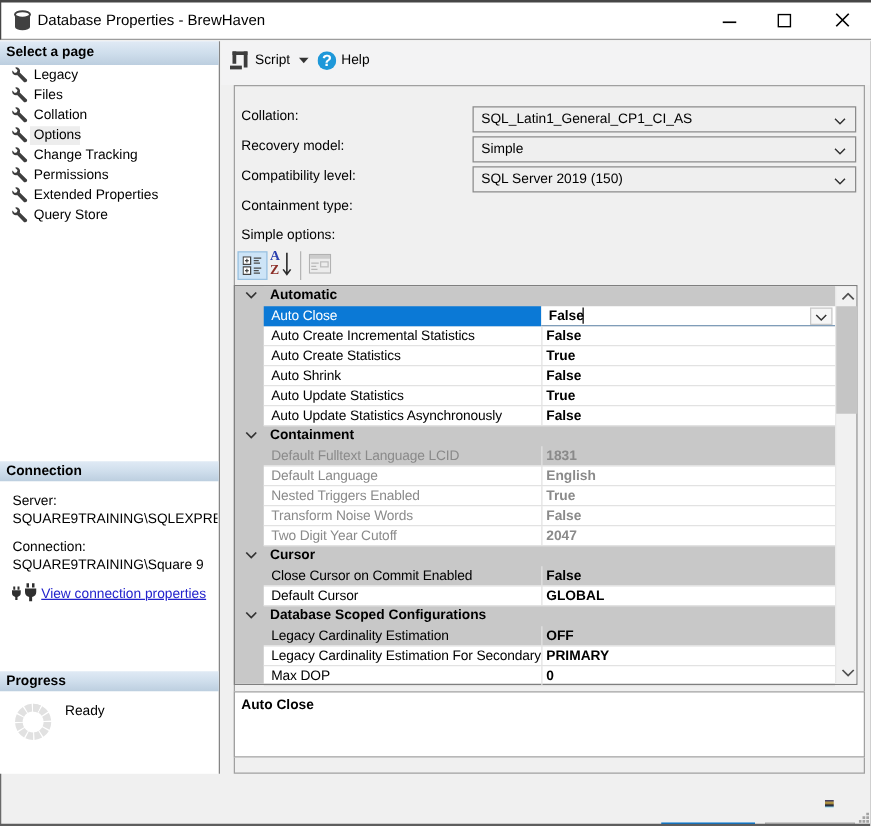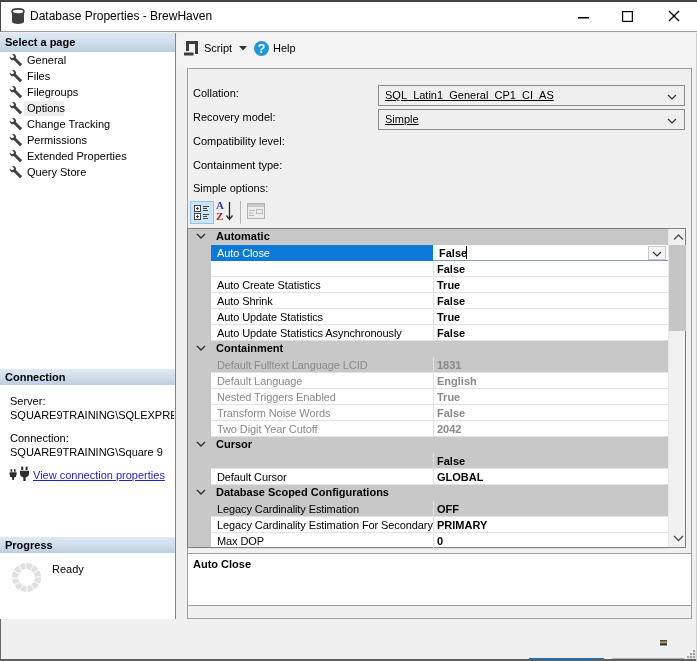--- a/index.html
+++ b/index.html
@@ -14,21 +14,21 @@
 .phead { left:0; width:175px; background:linear-gradient(180deg,#e0eaf5 0%,#cfdeec 50%,#bccedf 100%); font-weight:bold; padding-left:5px; }
 .titem { left:27px; height:16px; line-height:16px; }
 .wrench { left:9px; width:13px; height:13px; }
 .clabel { left:10px; }
 #connlink { left:33px; color:#2222cc; text-decoration:underline; }
 
 .tbtext { top:42px; height:13px; line-height:13px; }
 
 #cpanel { left:187px; top:68px; width:505px; height:551px; border:1px solid #a0a0a0; background:#f0f0f0; }
 .flabel { left:5px; }
-.combo { left:190px; width:307px; height:21px; background:#efefef; border:1px solid #8b8b8b; line-height:19px; padding-left:6px;text-decoration:underline; }
+.combo { left:190px; width:307px; height:21px; background:#efefef; border:1px solid #8b8b8b; line-height:19px; padding-left:6px; }
 .combo svg { position:absolute; right:7px; top:8px; }
 
 #grid { left:187px; top:228px; width:499px; height:320px; border:1px solid #7f7f7f; background:#fff; }
 #gutter { left:0; top:0; width:23px; height:318px; background:#c8c8c8; }
 .grow { left:23px; width:457px; height:16px; }
 .gsec { left:0px; width:480px; height:32px; background:#c8c8c8; font-weight:bold; }
 .gsec span { position:absolute; left:28px; top:1px; }
 .gname { position:absolute; left:6px; top:2px; letter-spacing:-0.1px; white-space:nowrap; }
 .gval { position:absolute; left:226px; top:2px; font-weight:bold; }
 .rline { border-bottom:1px solid #e2e2e2; }
@@ -63,29 +63,29 @@
     <path d="M1 1 L11 11 M11 1 L1 11" stroke="#000" stroke-width="1.4"></path>
   </svg>
 
 <div id="leftpanel" class="abs"></div>
 <div class="abs phead" style="top:33px;height:19px;line-height:19px;">Select a page</div>
 <div class="abs" style="left:24px;top:101px;width:40px;height:15px;background:#ededed;"></div>
 <div id="tree">
     <svg class="abs wrench" style="top:53px" viewBox="0 0 16 16">
       <path fill="#3f3f3f" d="M5.1 1.1 a3.7 3.7 0 0 1 3.3 5 l6.2 6.2 a1.9 1.9 0 1 1 -2.6 2.6 L5.8 8.7 a3.7 3.7 0 0 1 -4.7 -4.5 l2.4 2.4 2-.7 .7-2 -2.4-2.4 a3.7 3.7 0 0 1 1.3 -.4 z"></path>
     </svg>
-    <div class="abs titem" style="top:52px">General</div>
+    <div class="abs titem" style="top:52px">Legacy</div>
     <svg class="abs wrench" style="top:69px" viewBox="0 0 16 16">
       <path fill="#3f3f3f" d="M5.1 1.1 a3.7 3.7 0 0 1 3.3 5 l6.2 6.2 a1.9 1.9 0 1 1 -2.6 2.6 L5.8 8.7 a3.7 3.7 0 0 1 -4.7 -4.5 l2.4 2.4 2-.7 .7-2 -2.4-2.4 a3.7 3.7 0 0 1 1.3 -.4 z"></path>
     </svg>
     <div class="abs titem" style="top:68px">Files</div>
     <svg class="abs wrench" style="top:85px" viewBox="0 0 16 16">
       <path fill="#3f3f3f" d="M5.1 1.1 a3.7 3.7 0 0 1 3.3 5 l6.2 6.2 a1.9 1.9 0 1 1 -2.6 2.6 L5.8 8.7 a3.7 3.7 0 0 1 -4.7 -4.5 l2.4 2.4 2-.7 .7-2 -2.4-2.4 a3.7 3.7 0 0 1 1.3 -.4 z"></path>
     </svg>
-    <div class="abs titem" style="top:84px">Filegroups</div>
+    <div class="abs titem" style="top:84px">Collation</div>
     <svg class="abs wrench" style="top:101px" viewBox="0 0 16 16">
       <path fill="#3f3f3f" d="M5.1 1.1 a3.7 3.7 0 0 1 3.3 5 l6.2 6.2 a1.9 1.9 0 1 1 -2.6 2.6 L5.8 8.7 a3.7 3.7 0 0 1 -4.7 -4.5 l2.4 2.4 2-.7 .7-2 -2.4-2.4 a3.7 3.7 0 0 1 1.3 -.4 z"></path>
     </svg>
     <div class="abs titem" style="top:100px">Options</div>
     <svg class="abs wrench" style="top:117px" viewBox="0 0 16 16">
       <path fill="#3f3f3f" d="M5.1 1.1 a3.7 3.7 0 0 1 3.3 5 l6.2 6.2 a1.9 1.9 0 1 1 -2.6 2.6 L5.8 8.7 a3.7 3.7 0 0 1 -4.7 -4.5 l2.4 2.4 2-.7 .7-2 -2.4-2.4 a3.7 3.7 0 0 1 1.3 -.4 z"></path>
     </svg>
     <div class="abs titem" style="top:116px">Change Tracking</div>
     <svg class="abs wrench" style="top:133px" viewBox="0 0 16 16">
       <path fill="#3f3f3f" d="M5.1 1.1 a3.7 3.7 0 0 1 3.3 5 l6.2 6.2 a1.9 1.9 0 1 1 -2.6 2.6 L5.8 8.7 a3.7 3.7 0 0 1 -4.7 -4.5 l2.4 2.4 2-.7 .7-2 -2.4-2.4 a3.7 3.7 0 0 1 1.3 -.4 z"></path>
@@ -158,20 +158,23 @@
   <div class="abs flabel" style="top:18px">Collation:</div>
   <div class="abs flabel" style="top:42px">Recovery model:</div>
   <div class="abs flabel" style="top:66px">Compatibility level:</div>
   <div class="abs flabel" style="top:90px">Containment type:</div>
   <div class="abs combo" style="top:16px">SQL_Latin1_General_CP1_CI_AS<svg width="10" height="6">
         <path d="M1 1 L5 5 L9 1" stroke="#333" stroke-width="1.2" fill="none"></path>
       </svg></div>
   <div class="abs combo" style="top:40px">Simple<svg width="10" height="6">
         <path d="M1 1 L5 5 L9 1" stroke="#333" stroke-width="1.2" fill="none"></path>
       </svg></div>
+  <div class="abs combo" style="top:64px">SQL Server 2019 (150)<svg width="10" height="6">
+        <path d="M1 1 L5 5 L9 1" stroke="#333" stroke-width="1.2" fill="none"></path>
+      </svg></div>
   <div class="abs flabel" style="top:113px">Simple options:</div>
 </div>
 
 <div id="optbar">
     <div class="abs" style="left:190px;top:201px;width:24px;height:23px;background:#cde4f7;border:1px solid #9ac1e0;"></div>
     <svg class="abs" style="left:194px;top:205px" width="16" height="15" viewBox="0 0 16 15">
       <g fill="none" stroke="#444" stroke-width="1">
         <rect x="0.5" y="0.5" width="6" height="6" fill="#fff"></rect>
         <rect x="0.5" y="8.5" width="6" height="6" fill="#fff"></rect>
       </g>
@@ -211,20 +214,21 @@
           <span style="position:absolute;left:6px;top:2px;font-weight:bold;">False</span>
           <span style="position:absolute;left:33px;top:1px;width:1px;height:13px;background:#000;"></span>
           <div style="position:absolute;right:2px;top:1px;width:18px;height:14px;background:#f6f6f6;border:1px solid #c8c8c8;">
             <svg style="position:absolute;left:3px;top:4px" width="10" height="6">
               <path d="M1 1 L5 5 L9 1" stroke="#333" stroke-width="1.2" fill="none"></path>
             </svg>
           </div>
         </div>
       </div>
       <div class="abs grow rline" style="top:32px">
+        <span class="gname">Auto Create Incremental Statistics</span>
         <span class="vdiv"></span>
         <span class="gval">False</span>
       </div>
       <div class="abs grow rline" style="top:48px">
         <span class="gname">Auto Create Statistics</span>
         <span class="vdiv"></span>
         <span class="gval">True</span>
       </div>
       <div class="abs grow rline" style="top:64px">
         <span class="gname">Auto Shrink</span>
@@ -263,29 +267,30 @@
         <span class="gval dis">True</span>
       </div>
       <div class="abs grow rline" style="top:176px">
         <span class="gname dis">Transform Noise Words</span>
         <span class="vdiv"></span>
         <span class="gval dis">False</span>
       </div>
       <div class="abs grow rline" style="top:192px">
         <span class="gname dis">Two Digit Year Cutoff</span>
         <span class="vdiv"></span>
-        <span class="gval dis">2042</span>
+        <span class="gval dis">2047</span>
       </div>
       <div class="abs gsec" style="top:208px">
         <svg class="chev" width="10" height="7">
           <path d="M1 1 L5 5 L9 1" stroke="#333" stroke-width="1.4" fill="none"></path>
         </svg>
         <span>Cursor</span>
       </div>
       <div class="abs grow rline" style="top:224px">
+        <span class="gname">Close Cursor on Commit Enabled</span>
         <span class="vdiv"></span>
         <span class="gval">False</span>
       </div>
       <div class="abs grow rline" style="top:240px">
         <span class="gname">Default Cursor</span>
         <span class="vdiv"></span>
         <span class="gval">GLOBAL</span>
       </div>
       <div class="abs gsec" style="top:256px">
         <svg class="chev" width="10" height="7">

